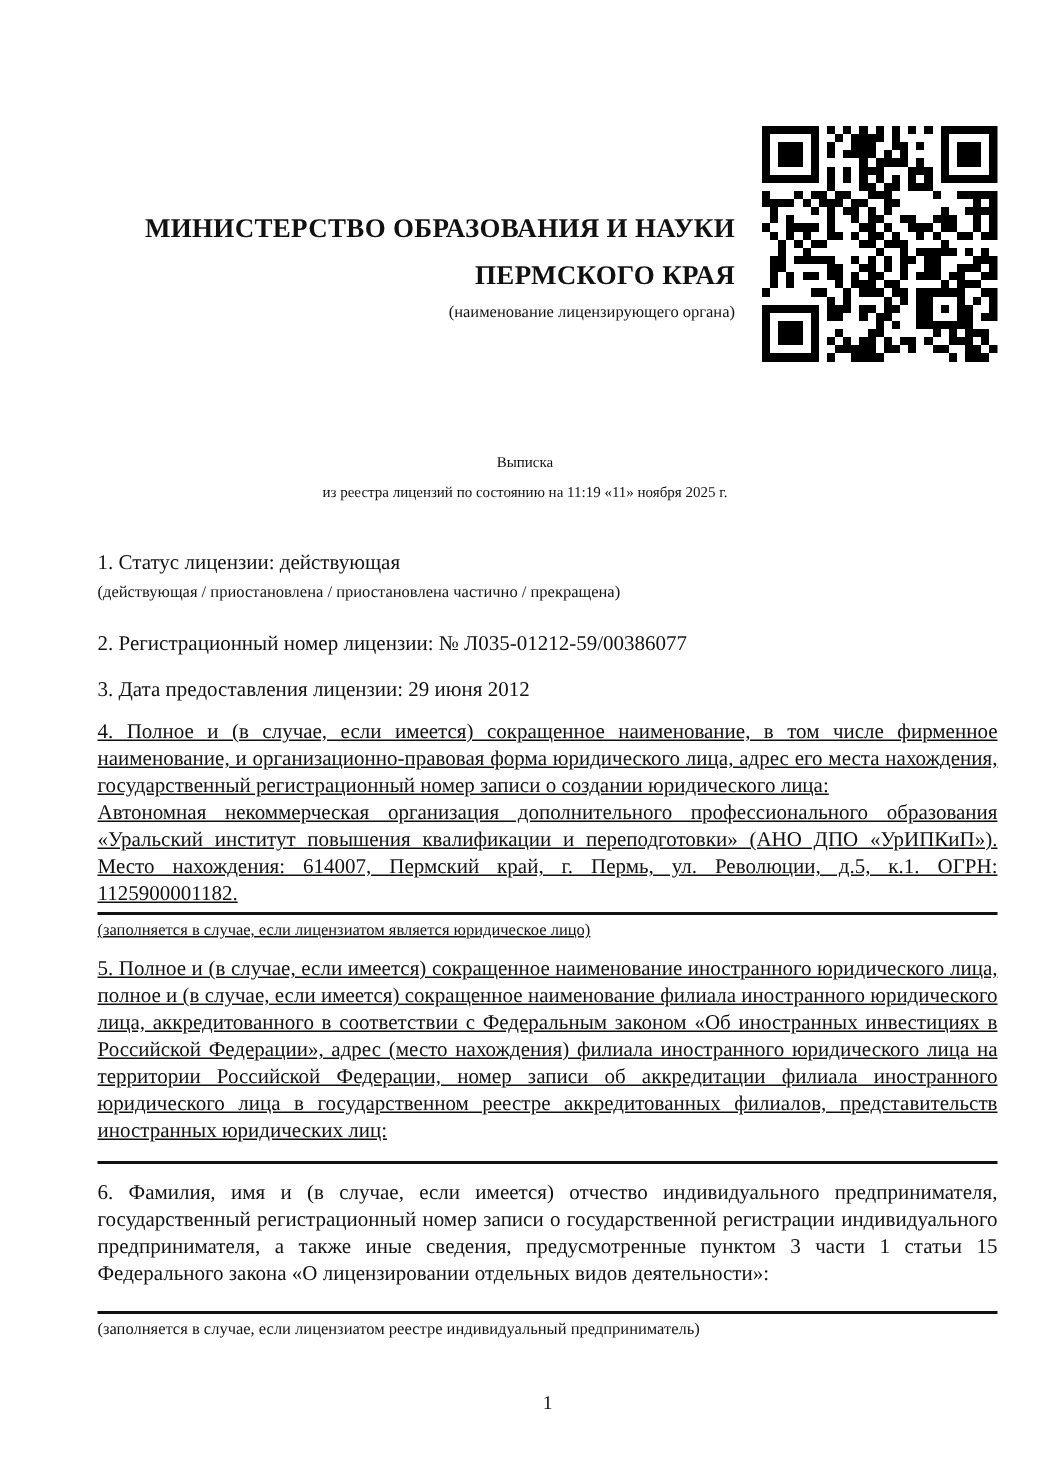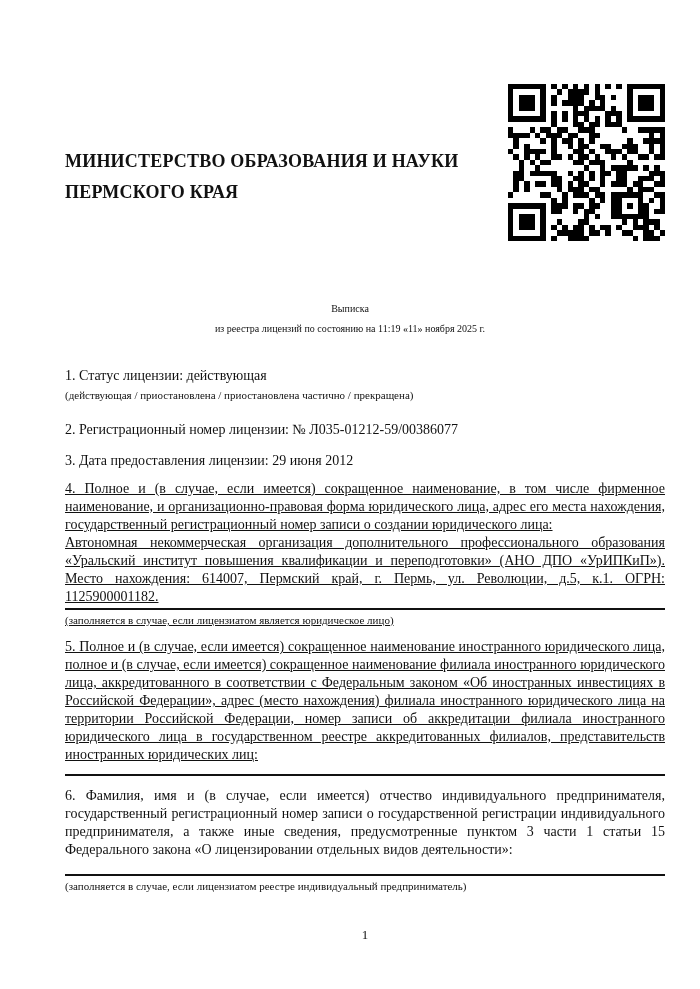--- a/index.html
+++ b/index.html
@@ -13,21 +13,21 @@
     box-sizing:border-box;
   }
   .top{
     display:flex;
     align-items:center;
     padding:83px 35px 0 65px;
     box-sizing:border-box;
   }
   .org{
     flex:1;
-    text-align:left;
+    text-align:right;
     font-weight:bold;
     font-size:18px;
     line-height:31px;
     padding-right:18px;
     letter-spacing:.2px;
     margin-top:28px;
   }
   .org-caption{
     font-weight:normal;
     font-size:11px;
@@ -86,20 +86,21 @@
 </style>
 </head>
 <body>
 
 <div class="page">
 
   <div class="top">
     <div class="org">
       <div>МИНИСТЕРСТВО ОБРАЗОВАНИЯ И НАУКИ</div>
       <div>ПЕРМСКОГО КРАЯ</div>
+      <div class="org-caption">(наименование лицензирующего органа)</div>
     </div>
     <div class="qr">
       <svg id="qr-svg" viewBox="0 0 29 29" xmlns="http://www.w3.org/2000/svg" fill="#000000">
           <rect x="0" y="0" width="1" height="1"></rect>
           <rect x="1" y="0" width="1" height="1"></rect>
           <rect x="2" y="0" width="1" height="1"></rect>
           <rect x="3" y="0" width="1" height="1"></rect>
           <rect x="4" y="0" width="1" height="1"></rect>
           <rect x="5" y="0" width="1" height="1"></rect>
           <rect x="6" y="0" width="1" height="1"></rect>

